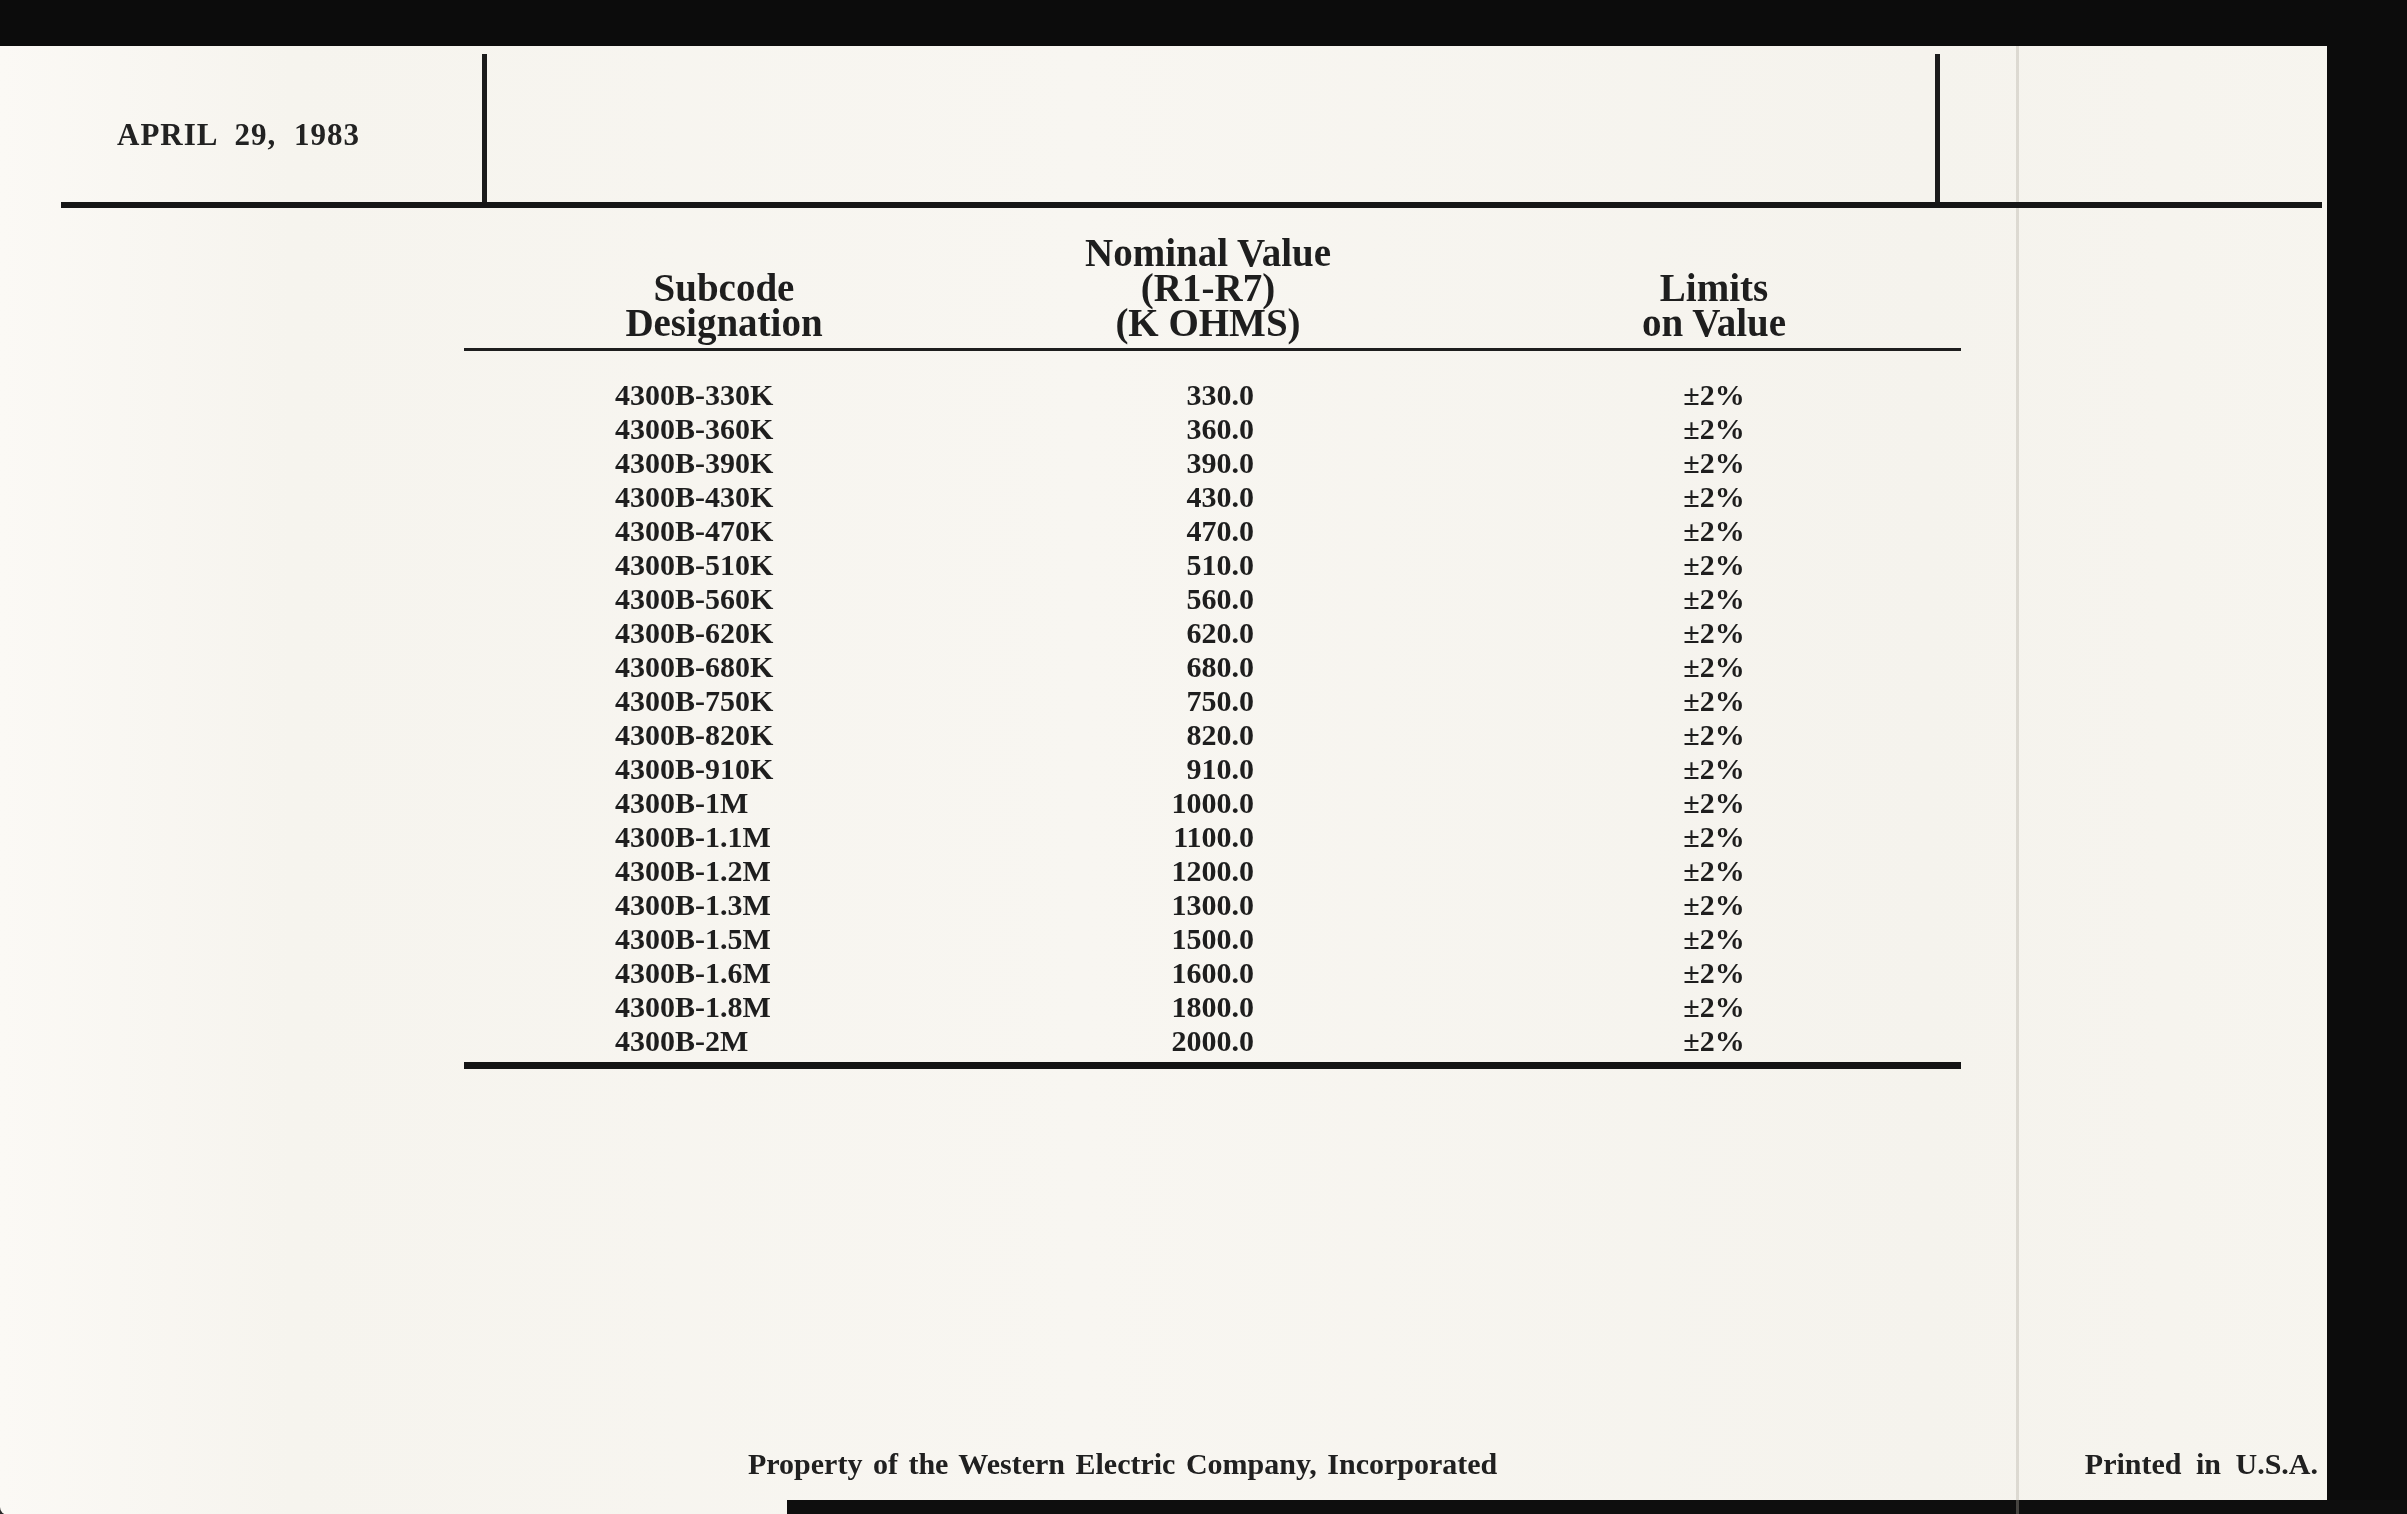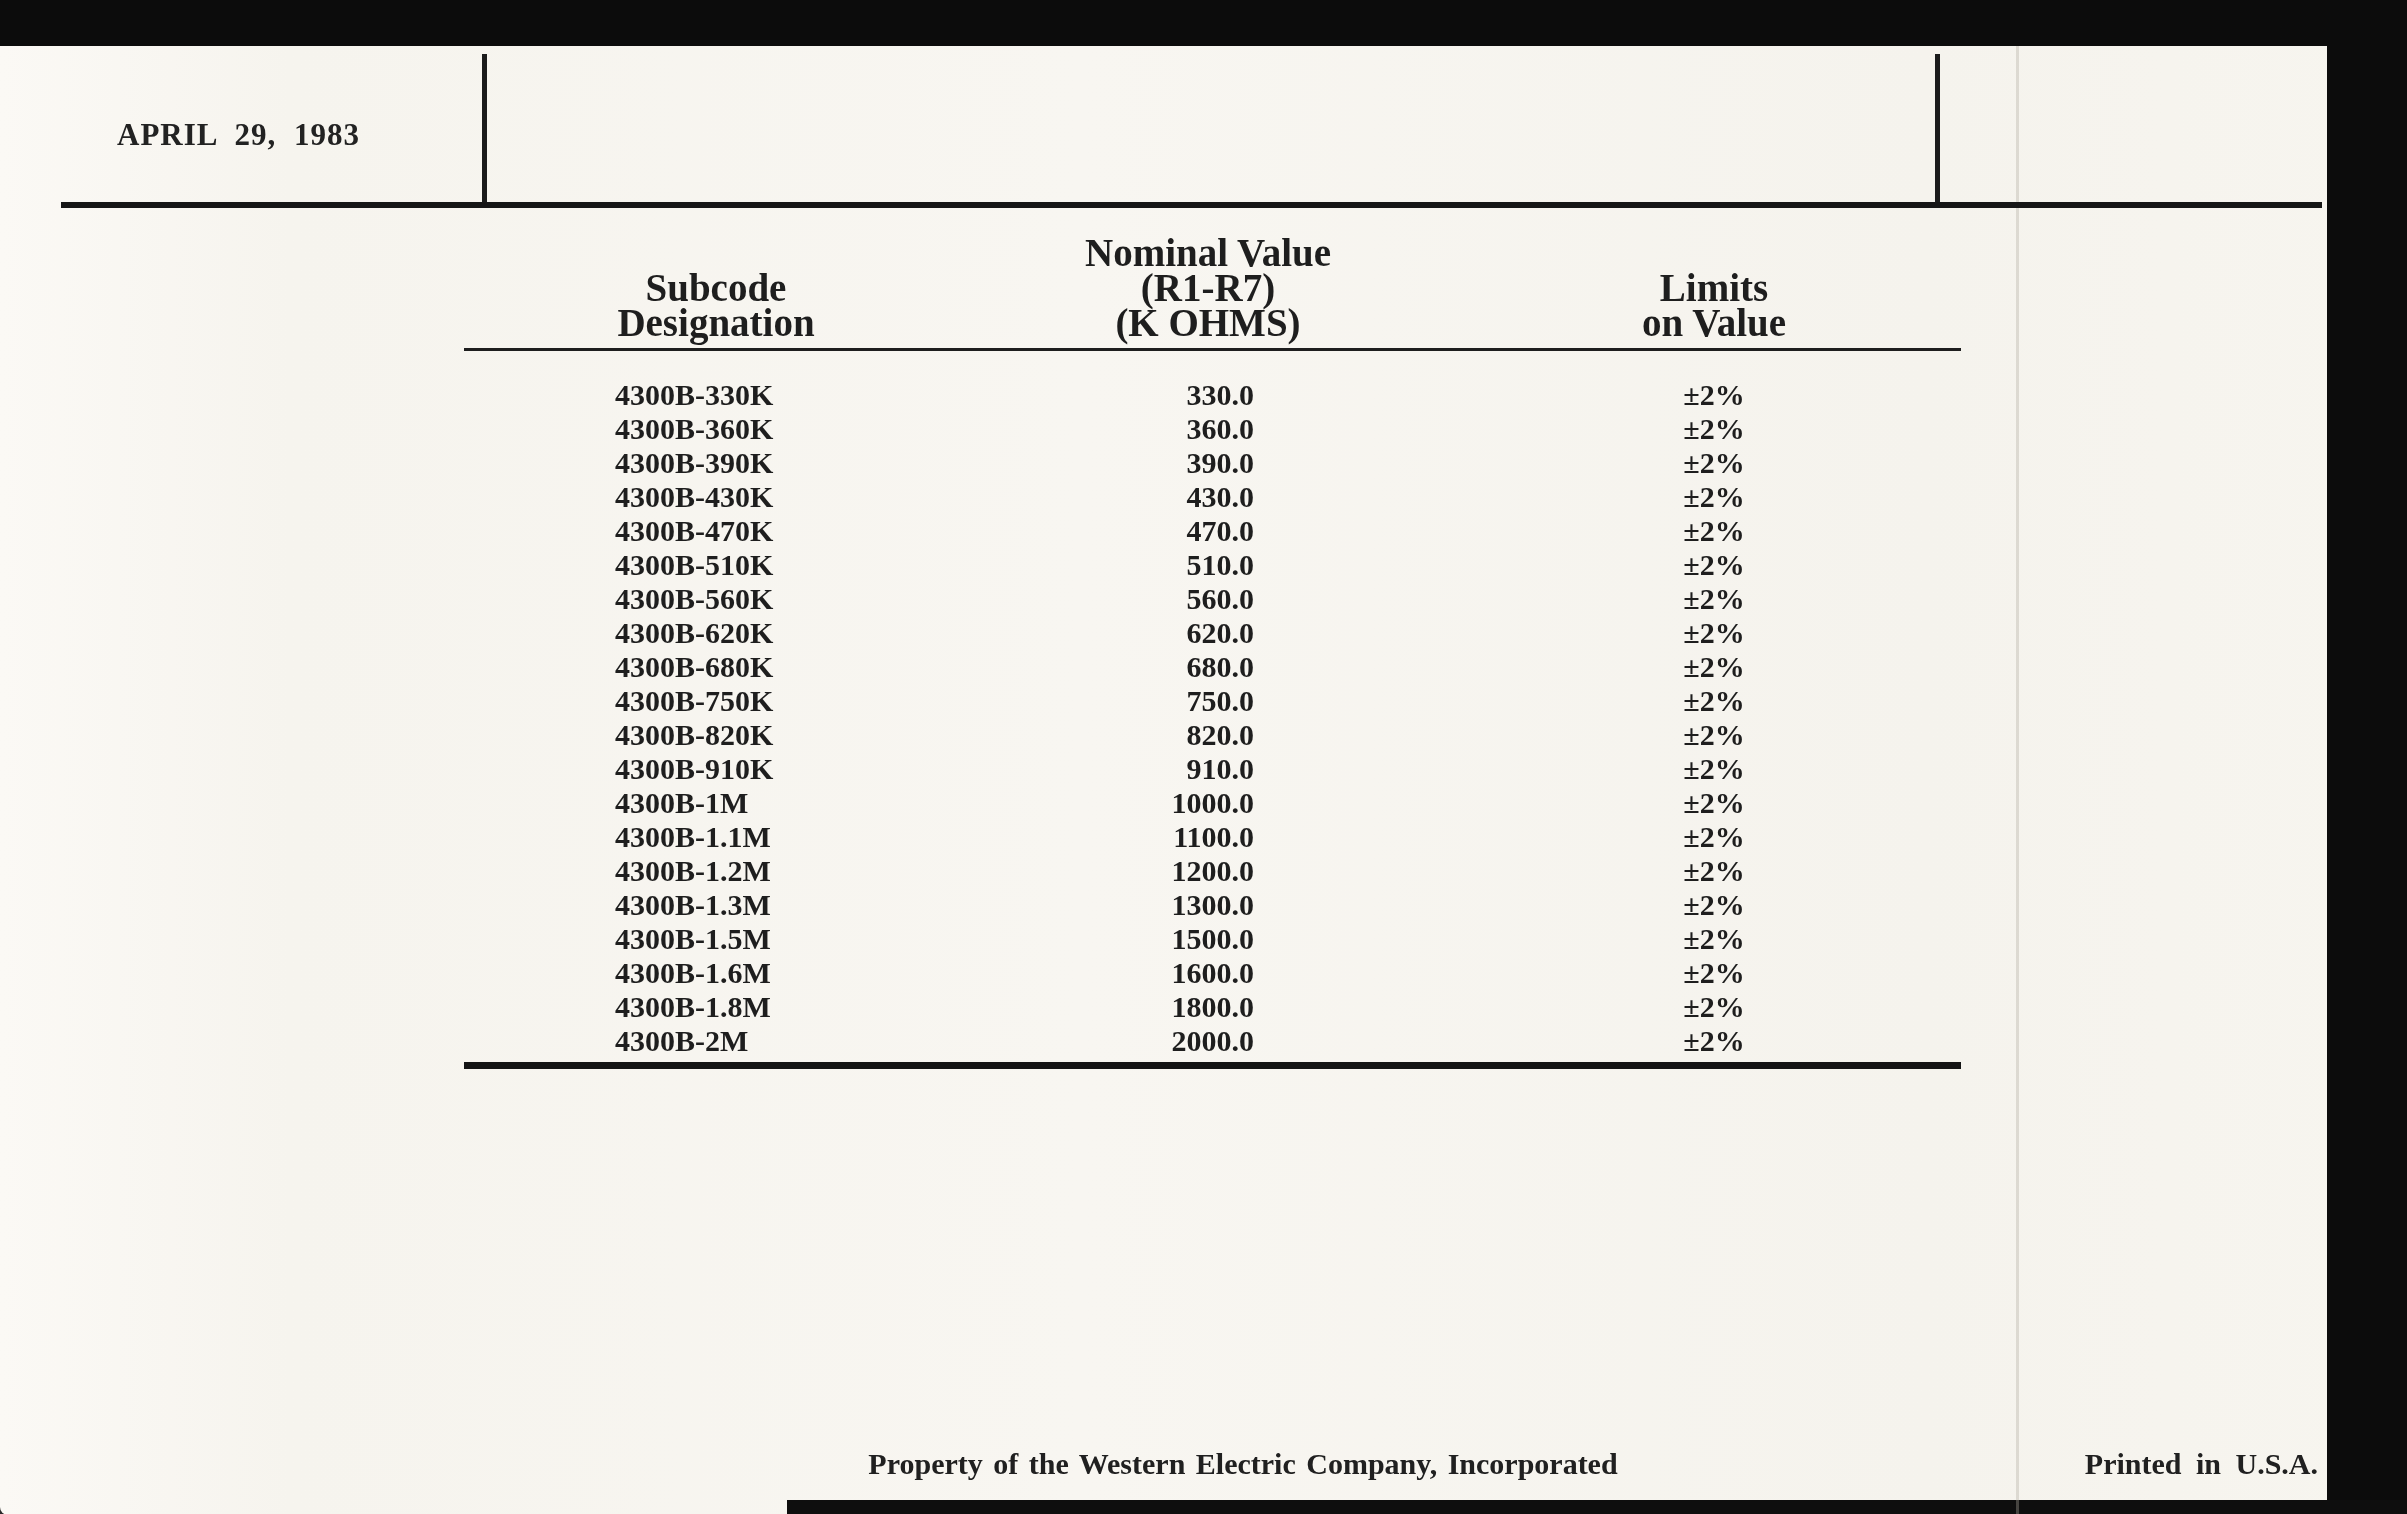--- a/index.html
+++ b/index.html
@@ -31,34 +31,34 @@
   .vline-right { left: 1935px; }
   .title-block { position: absolute; left: 861px; top: 85px; width: 693px; text-align: center; }
   .title    { font-size: 46px; font-weight: 700; letter-spacing: 1px; line-height: 51px; }
   .subtitle { font-size: 32px; font-weight: 700; margin-top: 4px; line-height: 38px; }
   .rule-top { position: absolute; left: 61px; top: 202px; width: 2261px; height: 6px; background: #161616; }
 
   
   .table { position: absolute; left: 464px; top: 223px; width: 1497px; }
   .thead { position: relative; height: 125px; }
   .th { position: absolute; bottom: 8px; text-align: center; font-size: 39px; font-weight: 700; line-height: 35px; color: #1e1e1e; }
-  .th1 { left: 54px;   width: 396px; margin-top: 39px; }
+  .th1 { left: 62px;   width: 396px; margin-top: 39px; }
   .th2 { left: 546px;  width: 396px; }
   .th3 { left: 1052px; width: 396px; }
   .rule-thin  { height: 3px; background: #1e1e1e; }
   .tbody { padding-top: 27px; }
   .row { position: relative; height: 34px; line-height: 34px; font-size: 30px; font-weight: 700; color: #1e1e1e; }
   .c1 { position: absolute; left: 151px; }
   .c2 { position: absolute; left: 416px; width: 374px; text-align: right; }
   .c3 { position: absolute; left: 1052px; width: 396px; text-align: center; }
   .rule-thick { height: 7px; background: #141414; margin-top: 4px; }
 
   
   .property {
-    position: absolute; left: 748px; top: 1447px; width: 990px; text-align: center;
+    position: absolute; left: 748px; top: 1447px; width: 990px; text-align: left;
     font-size: 30px; font-weight: 700; word-spacing: 3px; color: #202020;
   }
   .printed {
     position: absolute; left: 2037px; top: 1447px; width: 281px; text-align: right;
     font-size: 30px; font-weight: 700; word-spacing: 7px; color: #202020;
   }
 </style>
 </head>
 <body>
 

